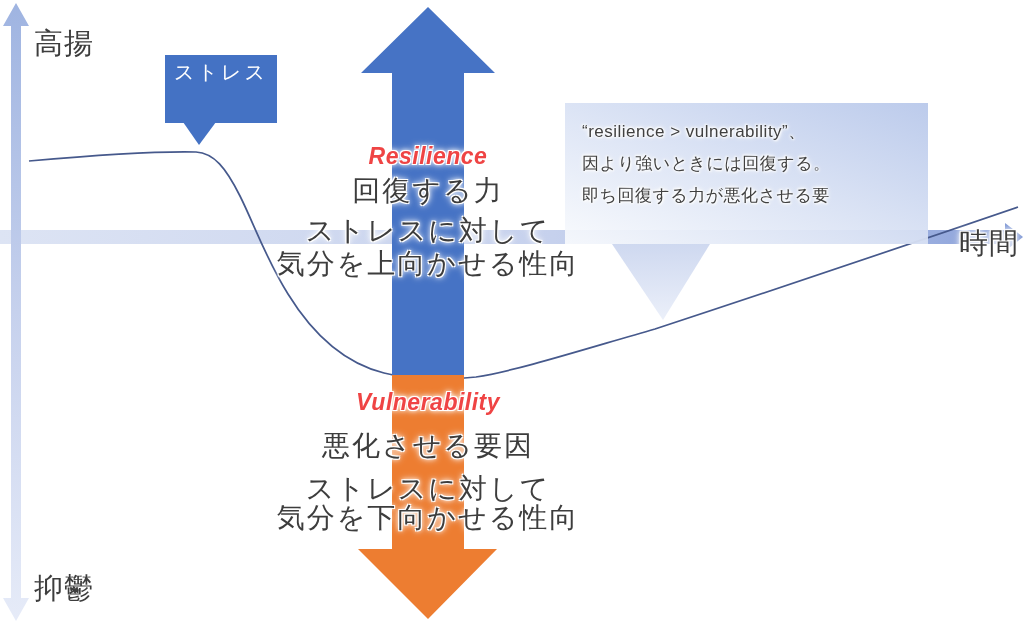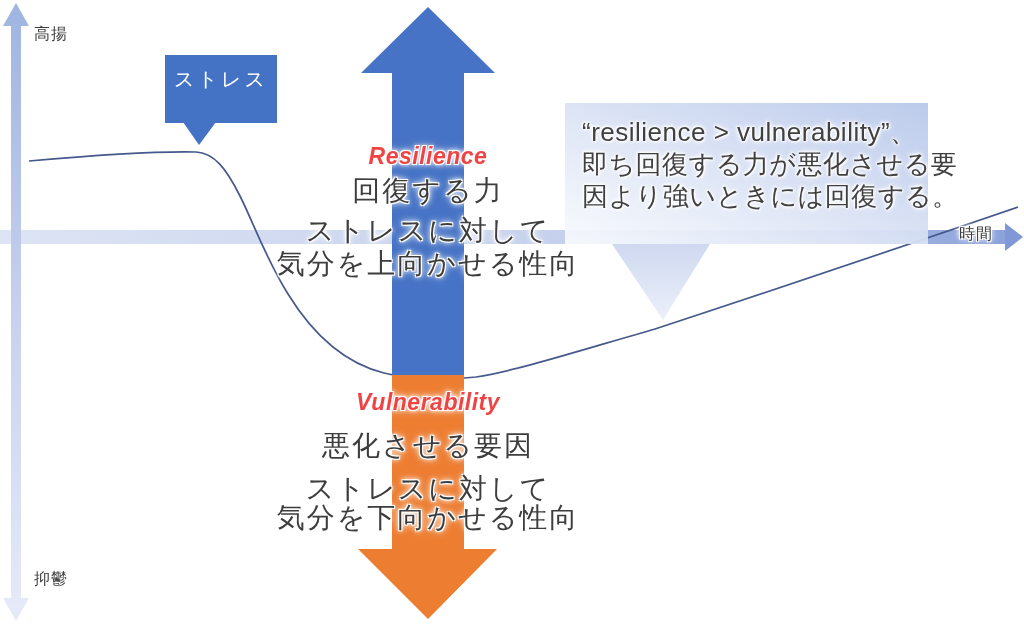--- a/index.html
+++ b/index.html
@@ -13,21 +13,21 @@
   .stage svg{position:absolute;left:0;top:0;}
 
   
   .fill-blue{fill:var(--resilience-blue,#4472C4);}
   .fill-orange{fill:var(--vulnerability-orange,#ED7D31);}
   .curve-line{stroke:var(--curve-navy,#46598C);stroke-width:1.7;fill:none;}
 
   .label{
     position:absolute;
     color:var(--text-dark,#3D3D3D);
-    font-size:16px;
+    font-size:29px;
     letter-spacing:1px;
     white-space:nowrap;
     text-align:center;
   }
   .glow{
     text-shadow:-1px -1px 0 #fff,1px -1px 0 #fff,-1px 1px 0 #fff,1px 1px 0 #fff,
                  0 0 4px #fff,0 0 6px #fff,0 0 8px #fff;
   }
 
   .arrow-caption{
@@ -44,33 +44,33 @@
     font-size:23px;color:#ef4444;letter-spacing:0.5px;
   }
 
   .stress-callout{
     position:absolute;left:165px;top:55px;
     width:112px;height:68px;
     background:var(--stress-callout-blue,#4472C4);
     color:#ffffff;
     font-size:20px;line-height:30px;letter-spacing:3px;
     text-align:center;
-    padding-top:9px;box-sizing:border-box;
+    padding-top:2px;box-sizing:border-box;
   }
   .stress-pointer{
     position:absolute;left:183px;top:122px;
     width:0;height:0;
     border-left:16px solid transparent;
     border-right:17px solid transparent;
     border-top:23px solid var(--stress-callout-blue,#4472C4);
   }
 
   .note-text{
     position:absolute;left:582px;top:116px;
-    font-size:26px;line-height:32px;
+    font-size:17px;line-height:32px;
     color:#404040;letter-spacing:0.5px;
     white-space:nowrap;
     text-shadow:0 0 3px #fff,0 0 5px #fff,0 0 7px #fff,1px 1px 2px #fff,-1px -1px 2px #fff;
   }
 
   .axis-time-label{left:959px;top:224px;}
 </style>
 </head>
 <body>
 
@@ -136,17 +136,17 @@
   <div class="arrow-caption" style="top:212px;">ストレスに対して</div>
   <div class="arrow-caption" style="top:245px;">気分を上向かせる性向</div>
 
   <div class="arrow-caption arrow-title" style="top:389px;text-align:center;">Vulnerability</div>
   <div class="arrow-caption" style="top:427px;">悪化させる要因</div>
   <div class="arrow-caption" style="top:470px;">ストレスに対して</div>
   <div class="arrow-caption" style="top:499px;">気分を下向かせる性向</div>
 
   <div class="note-text">
     <div>“resilience &gt; vulnerability”、</div>
+    <div>因より強いときには回復する。</div>
     <div>即ち回復する力が悪化させる要</div>
-    <div>因より強いときには回復する。</div>
   </div>
 
 </div>
 
 </body></html>

